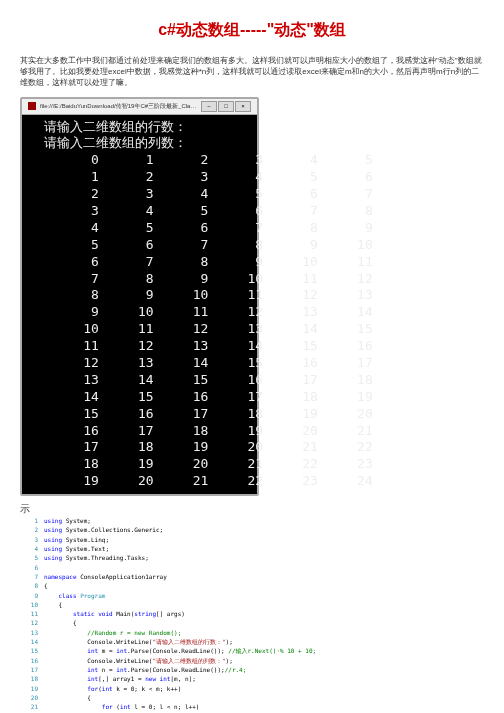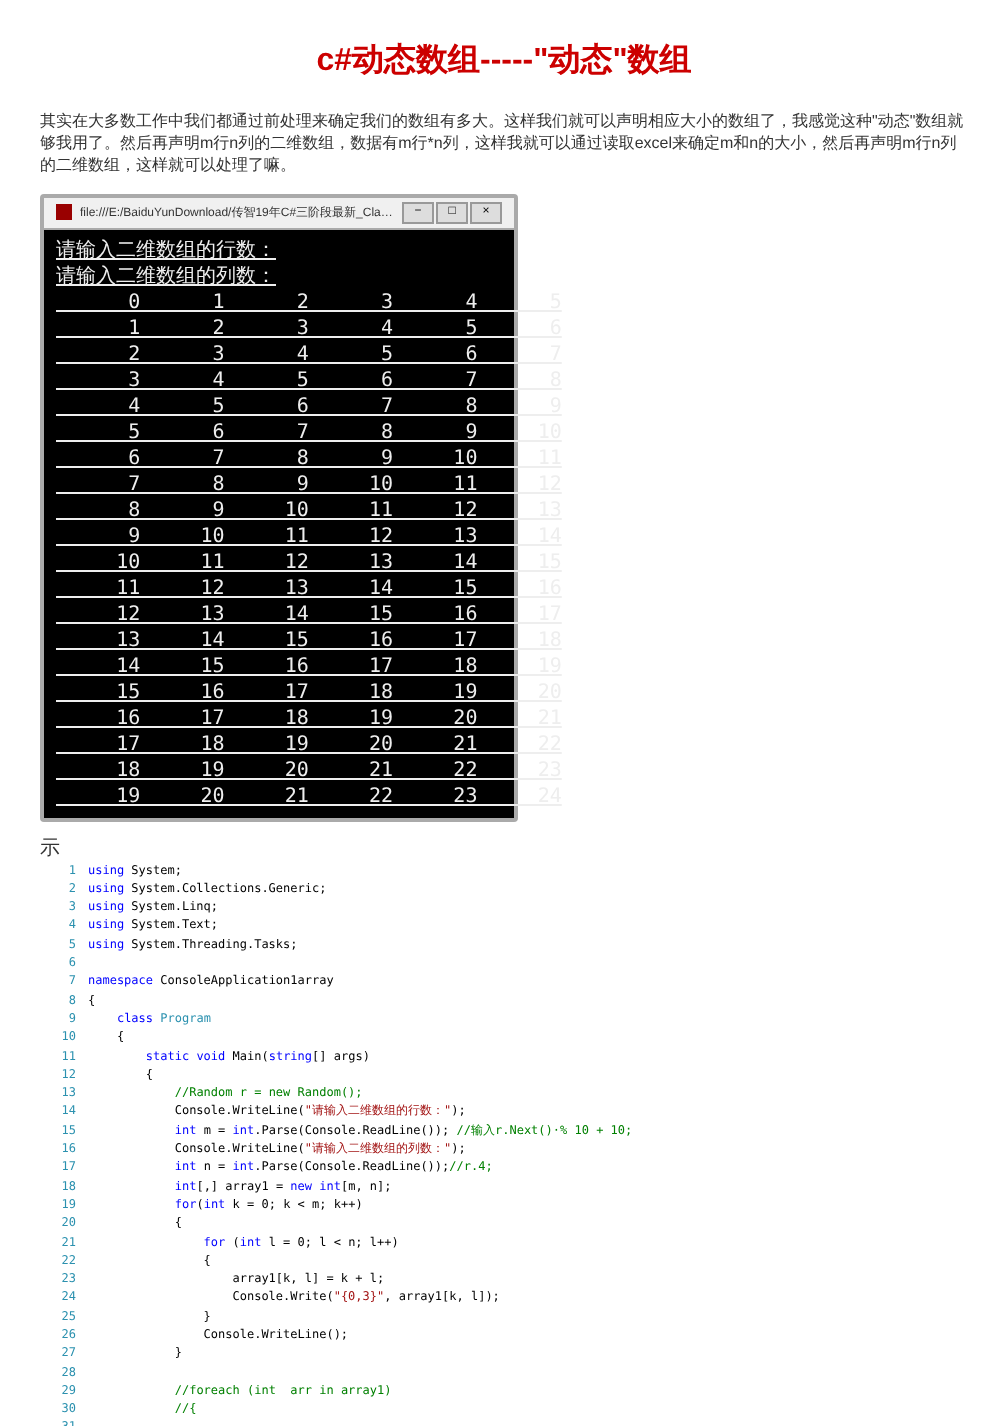--- a/index.html
+++ b/index.html
@@ -63,26 +63,25 @@
       background: #ddd;
       border: 1px solid #999;
       font-size: 6px;
       text-align: center;
       line-height: 9px;
     }
     .console-body {
       background: #000;
       color: #eee;
       font-family: monospace;
-      font-size: 10px;
+      font-size: 13px;
       line-height: 1.3;
-      padding: 4px 6px;
+      padding: 4px 22px;
       min-height: 130px;
       white-space: pre;
-      text-decoration: underline;
     }
     .code-block {
       font-family: Consolas, monospace;
       font-size: 6px;
       line-height: 1.55;
     }
     .code-line {
       display: flex;
     }
     .line-number {
@@ -100,21 +99,21 @@
     .typ { color: #2b91af; }
     .cmt { color: #008000; }
     .plain {
       color: #333;
     }
   </style>
 </head>
 <body>
 
 <div class="title">c#动态数组-----"动态"数组</div>
-<div class="description">其实在大多数工作中我们都通过前处理来确定我们的数组有多大。这样我们就可以声明相应大小的数组了，我感觉这种"动态"数组就够我用了。然后再声明m行n列的二维数组，数据有m行*n列，这样我就可以通过读取excel来确定m和n的大小，然后再声明m行n列的二维数组，这样就可以处理了嘛。</div>
+<div class="description">其实在大多数工作中我们都通过前处理来确定我们的数组有多大。这样我们就可以声明相应大小的数组了，我感觉这种"动态"数组就够我用了。比如我要处理excel中数据，我感觉这种*n列，这样我就可以通过读取excel来确定m和n的大小，然后再声明m行n列的二维数组，这样就可以处理了嘛。</div>
 
 <div class="console-window">
   <div class="console-titlebar">
     <span class="console-icon"></span>
     <span class="console-titletext">file:///E:/BaiduYunDownload/传智19年C#三阶段最新_ClassesDemo/ConsoleApplication1array...</span>
     <span class="console-controls">
       <span class="console-btn">−</span>
       <span class="console-btn">□</span>
       <span class="console-btn">×</span>
     </span>

